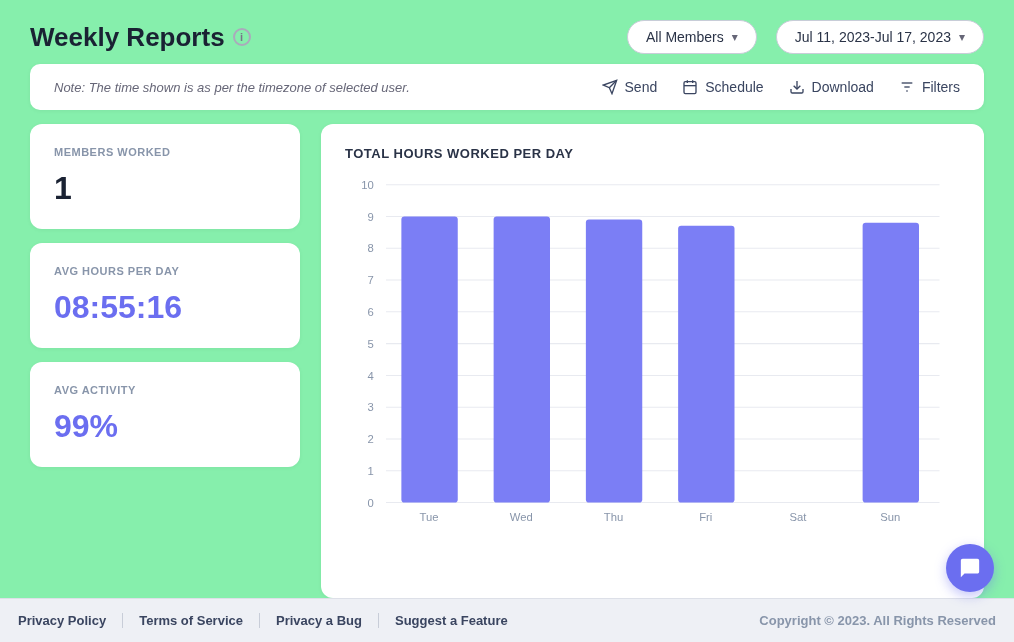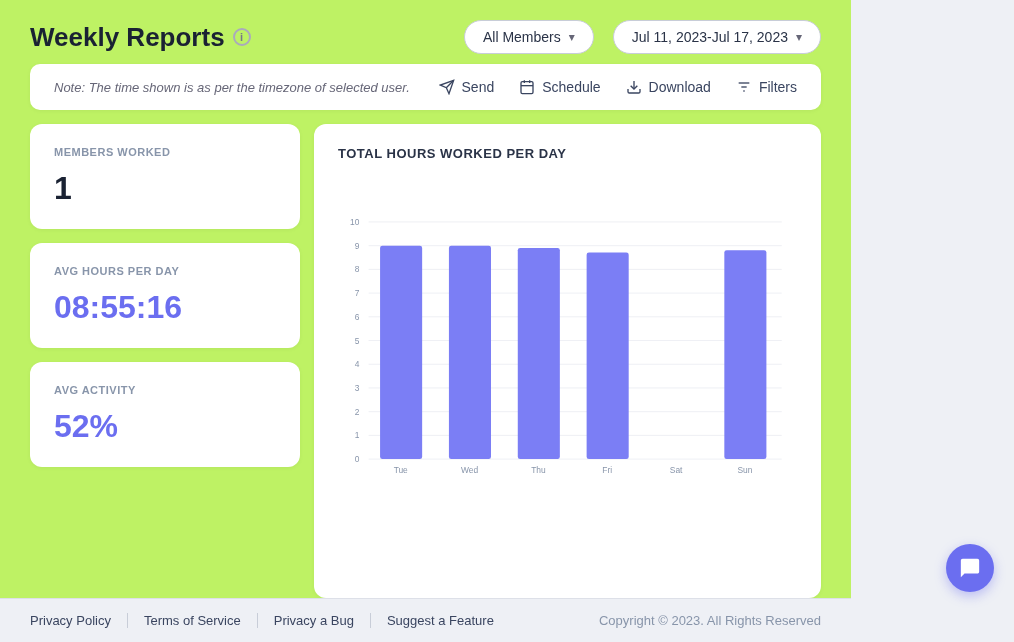--- a/index.html
+++ b/index.html
@@ -6,23 +6,23 @@
     body {
       font-family: -apple-system, BlinkMacSystemFont, 'Segoe UI', sans-serif;
       background: #eef0f5;
       min-height: 642px;
       width: 1014px;
       overflow: hidden;
       position: relative;
     }
 
     .page-wrapper {
-      width: 851px;
+      width: 1014px;
       min-height: 642px;
-      background: #bef264;
+      background: #86efac;
       display: flex;
       flex-direction: column;
     }
 
     
     .header {
       display: flex;
       align-items: center;
       justify-content: space-between;
       padding: 20px 30px 10px 30px;
@@ -104,21 +104,21 @@
       width: 18px;
       height: 18px;
       display: flex;
       align-items: center;
       justify-content: center;
     }
 
     
     .main-content {
       display: flex;
-      gap: 14px;
+      gap: 21px;
       padding: 0 30px;
       flex: 1;
     }
 
     
     .stats-panel {
       display: flex;
       flex-direction: column;
       gap: 14px;
       width: 270px;
@@ -153,37 +153,38 @@
       background: #fff;
       border-radius: 12px;
       padding: 22px 24px;
       box-shadow: 0 1px 4px rgba(0,0,0,0.05);
     }
     .chart-title {
       font-size: 13px;
       font-weight: 700;
       color: #2a3347;
       letter-spacing: 0.5px;
-      margin-bottom: 1px;
+      margin-bottom: 8px;
     }
     .chart-area {
       width: 100%;
       height: 380px;
       position: relative;
     }
 
     
     .footer {
       display: flex;
       align-items: flex-end;
       justify-content: space-between;
-      padding: 14px 30px;
+      padding: 14px 18px;
       border-top: 1px solid #dde0e8;
       background: #eef0f5;
       margin-top: auto;
+      font-weight: bold;
     }
     .footer-links {
       display: flex;
       align-items: center;
       gap: 0;
     }
     .footer-link {
       font-size: 13px;
       color: #3a4560;
       cursor: pointer;
@@ -301,21 +302,21 @@
         <div class="stat-value black">1</div>
       </div>
 
       <div class="stat-card">
         <div class="stat-label">AVG HOURS PER DAY</div>
         <div class="stat-value">08:55:16</div>
       </div>
 
       <div class="stat-card">
         <div class="stat-label">AVG ACTIVITY</div>
-        <div class="stat-value">52%</div>
+        <div class="stat-value">99%</div>
       </div>
 
     </div>
 
     <div class="chart-panel">
       <div class="chart-title">TOTAL HOURS WORKED PER DAY</div>
       <div class="chart-area">
         <svg class="chart-svg" viewBox="0 0 600 360" preserveAspectRatio="xMidYMid meet">
 
           <line x1="40" y1="10" x2="580" y2="10" stroke="#e8eaf0" stroke-width="1"></line>

